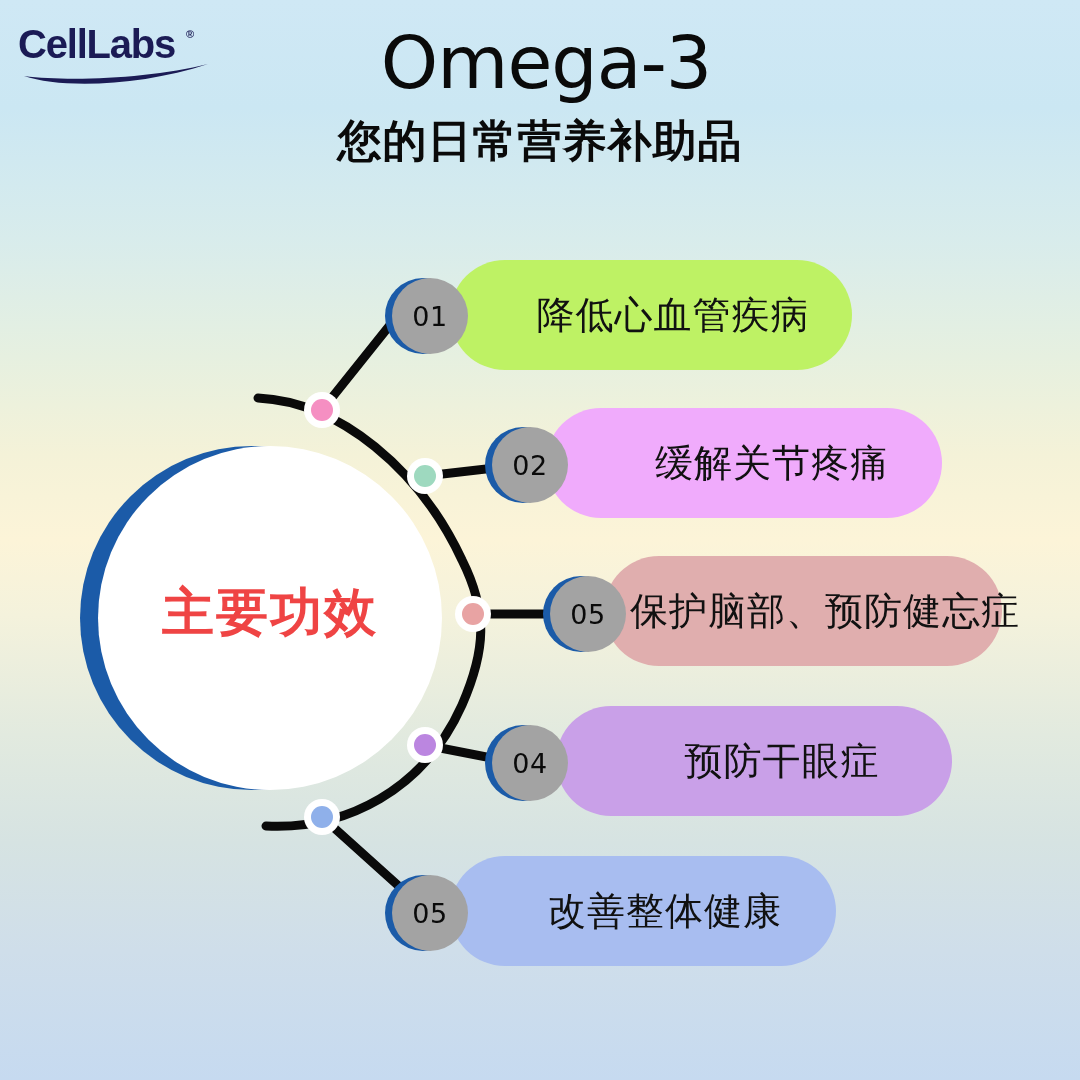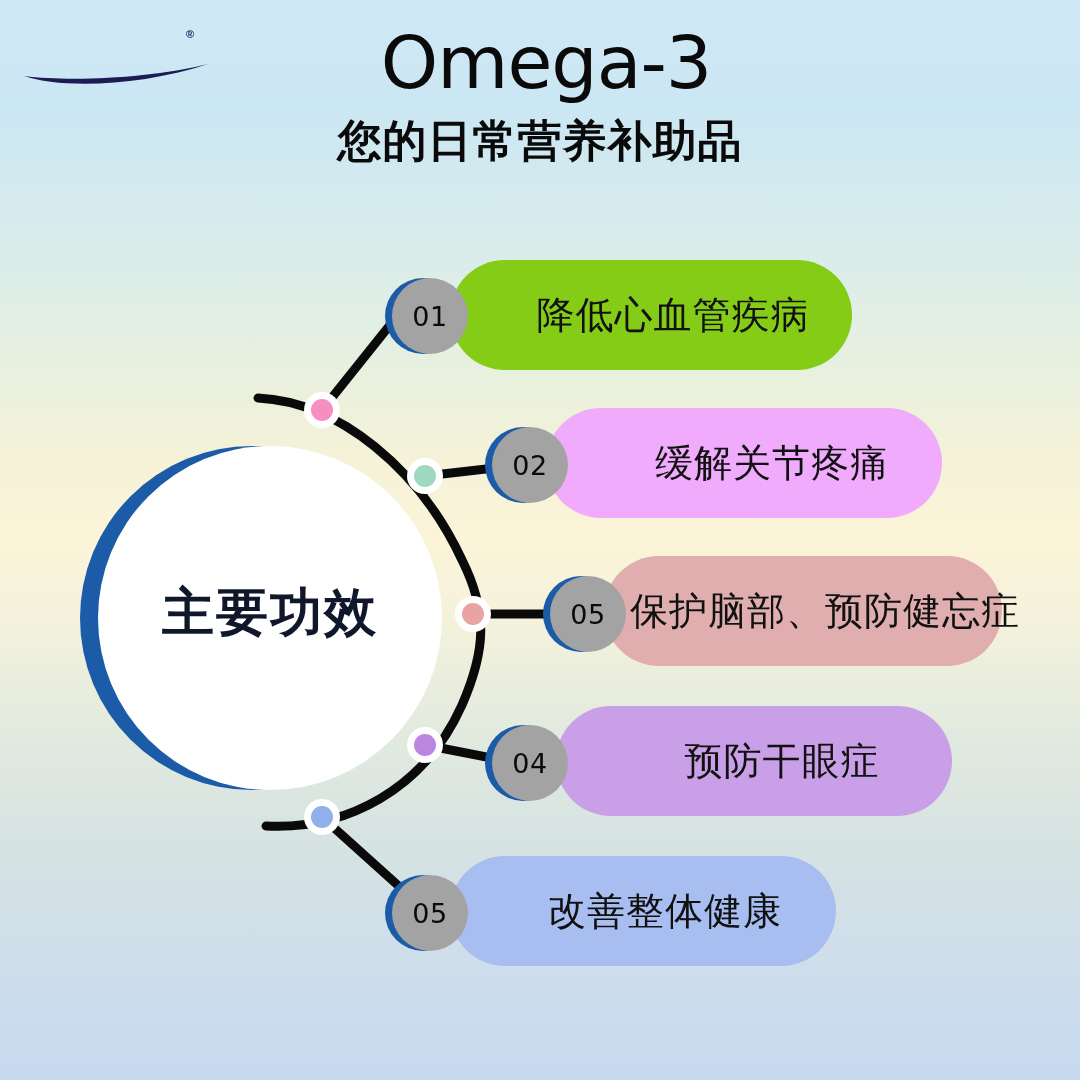--- a/index.html
+++ b/index.html
@@ -66,21 +66,21 @@
   
   #diagram { position:absolute; left:0; top:0; width:1080px; height:1080px; }
 
   
   #hub-label {
     position:absolute;
     left:100px; top:578px; width:340px;
     text-align:center;
     font-family:"DejaVu Sans","Liberation Sans",sans-serif;
     font-weight:bold; font-size:52px; letter-spacing:2px;
-    color:#0f172a;
+    color:#ef4444;
   }
 
   
   .pill {
     position:absolute;
     height:110px;
     border-radius:55px;
     display:flex; align-items:center; justify-content:center;
   }
   .pill-text {
@@ -123,20 +123,21 @@
   #badge-0 { left:392px; top:278px; }
   #badge-1 { left:492px; top:427px; }
   #badge-2 { left:550px; top:576px; }
   #badge-3 { left:492px; top:725px; }
   #badge-4 { left:392px; top:875px; }
 </style>
 </head>
 <body>
 
 <div id="brand">
+  <div class="wordmark">CellLabs</div>
   <div class="reg">®</div>
   <svg class="swoosh" viewBox="0 0 190 24">
     <path d="M2 14 C 40 27, 120 24, 186 2 C 130 16, 50 20, 2 14 Z" fill="#1b1b55"></path>
   </svg>
 </div>
 
 <div id="title">Omega-3</div>
 <div id="subtitle">您的日常营养补助品</div>
 
 <svg id="diagram" viewBox="0 0 1080 1080">
@@ -171,21 +172,21 @@
     <circle cx="425" cy="745" r="11" fill="#bb86e0"></circle>
   </g>
   <g>
     <circle cx="322" cy="817" r="18" fill="#ffffff"></circle>
     <circle cx="322" cy="817" r="11" fill="#8fb0ea"></circle>
   </g>
 </svg>
 
 <div id="hub-label">主要功效</div>
 
-<div class="pill" id="pill-0" style="background: #84cc16;">
+<div class="pill" id="pill-0" style="background: #bef264;">
   <span class="pill-text">降低心血管疾病</span>
 </div>
 <div class="pill" id="pill-1" style="background: #f0abfc;">
   <span class="pill-text">缓解关节疼痛</span>
 </div>
 <div class="pill" id="pill-2" style="background: rgb(224, 174, 174);">
   <span class="pill-text">保护脑部、预防健忘症</span>
 </div>
 <div class="pill" id="pill-3" style="background: rgb(201, 160, 232);">
   <span class="pill-text">预防干眼症</span>

